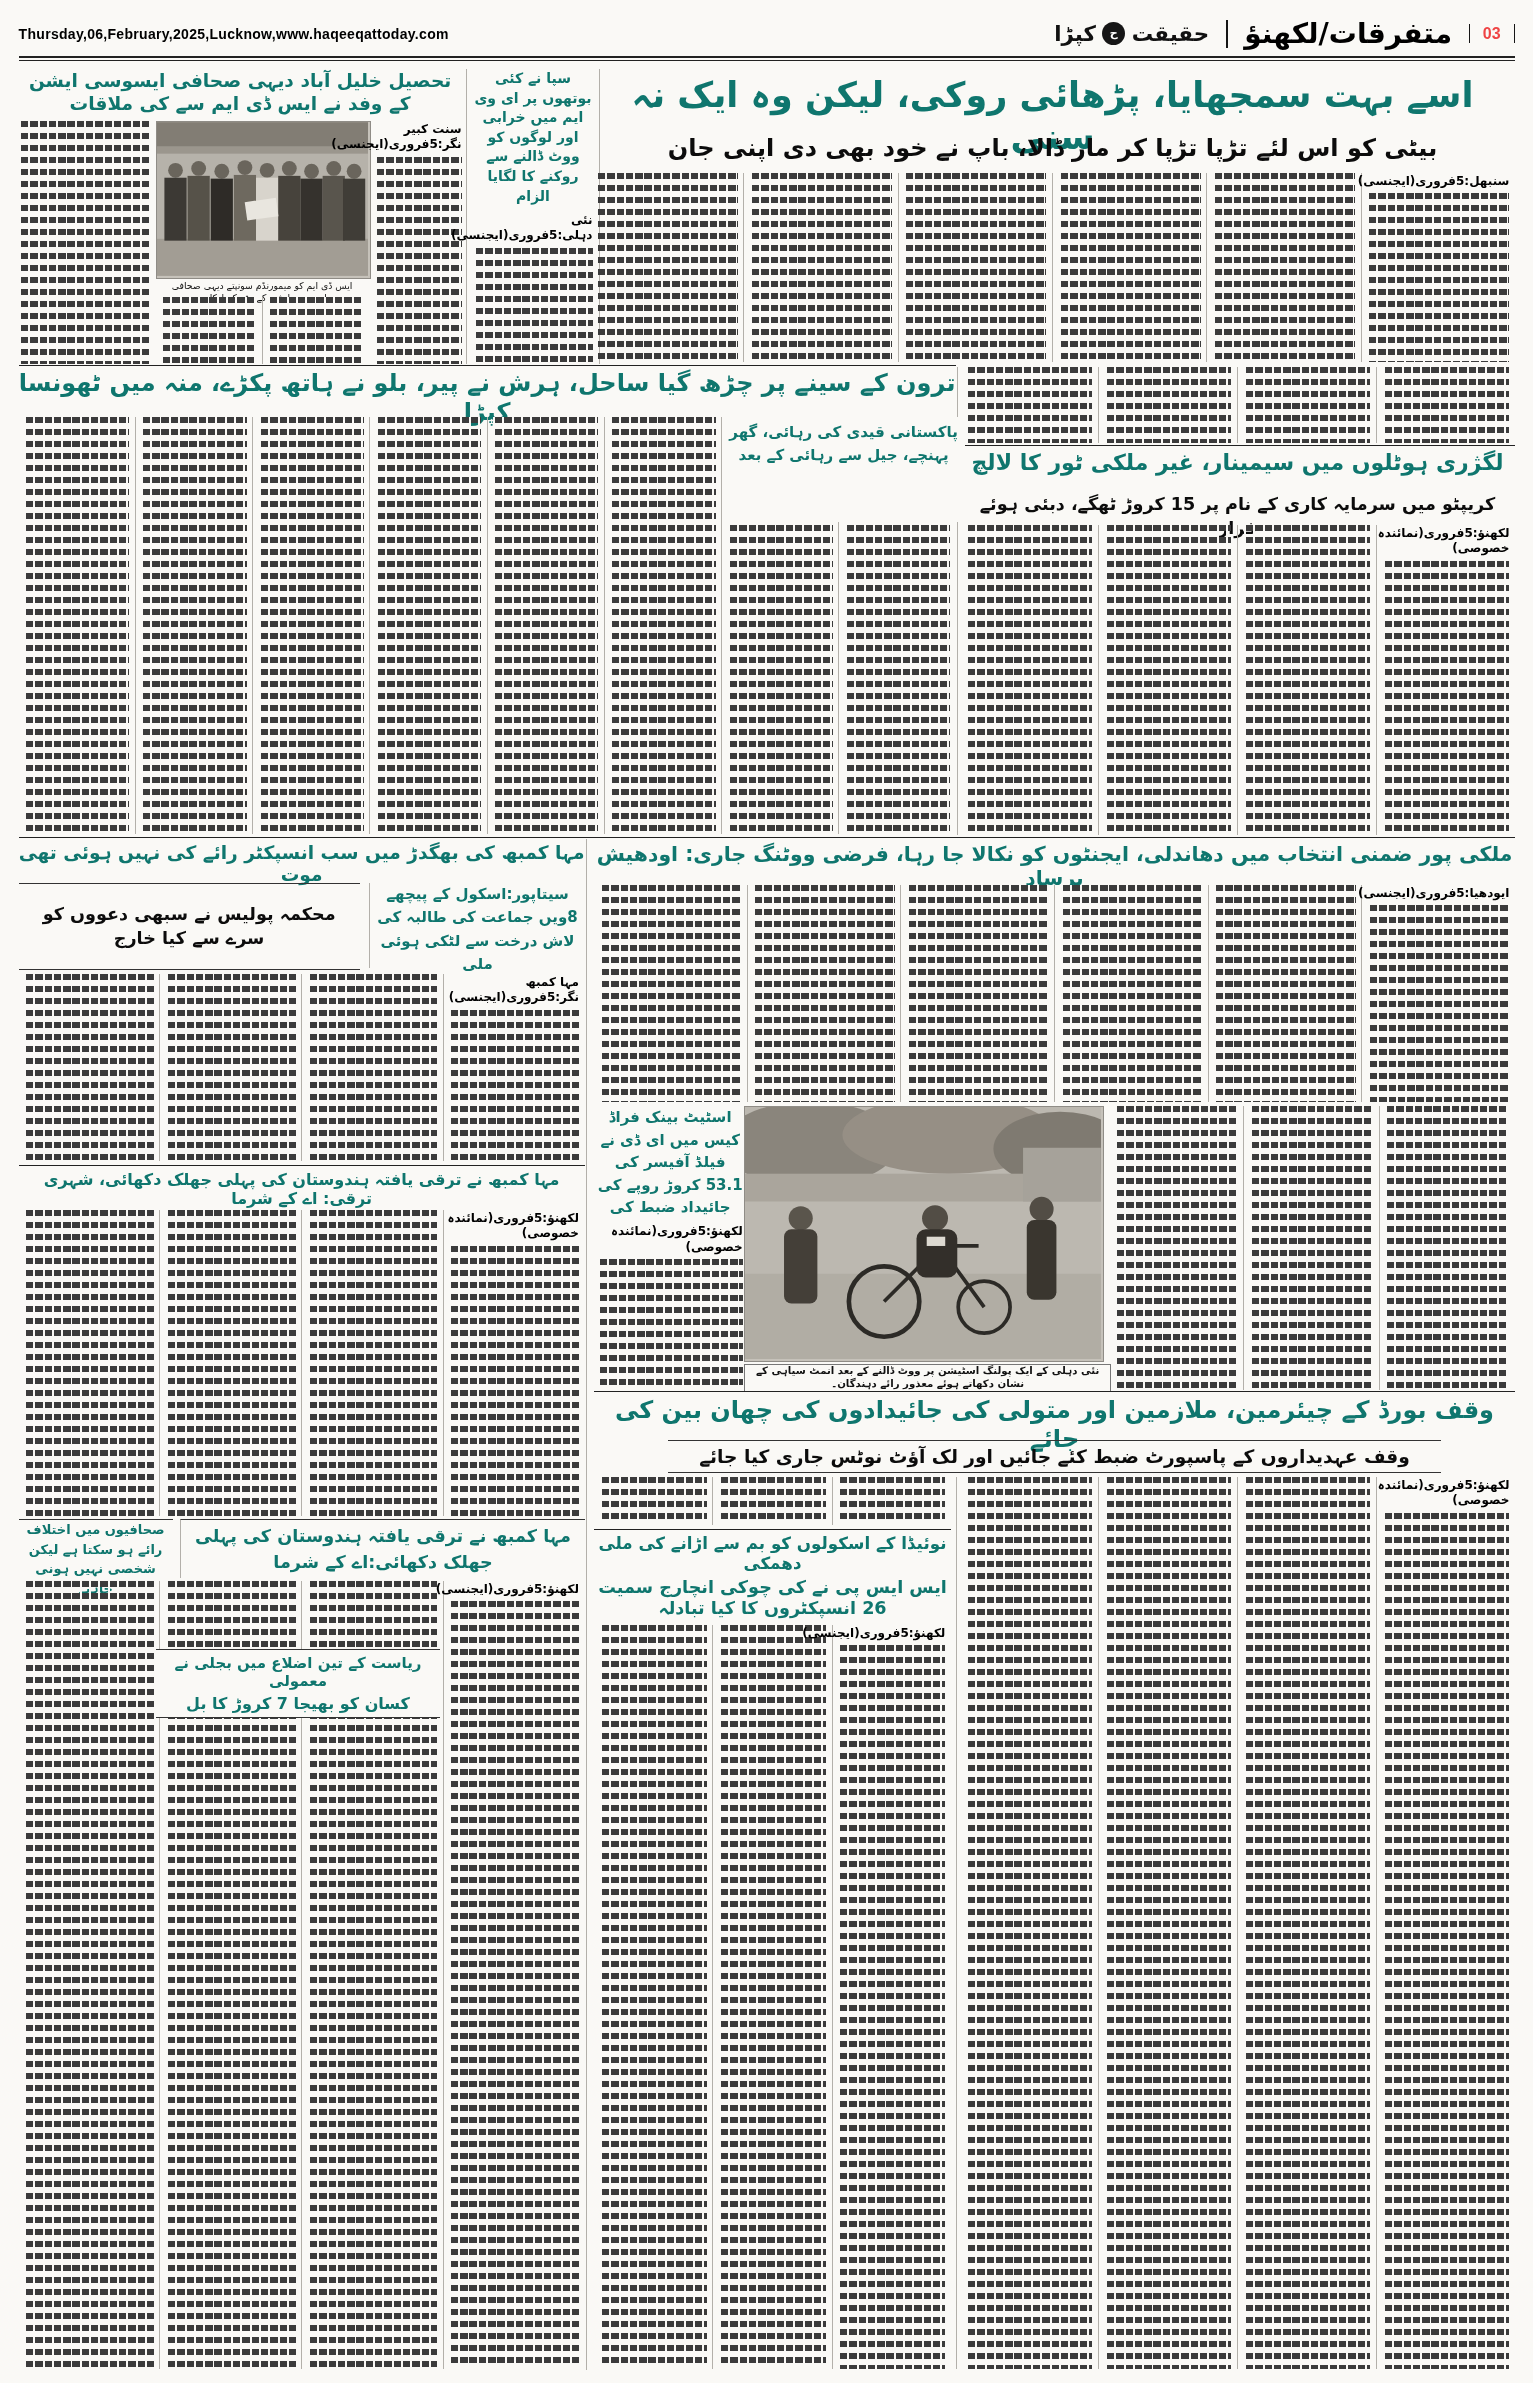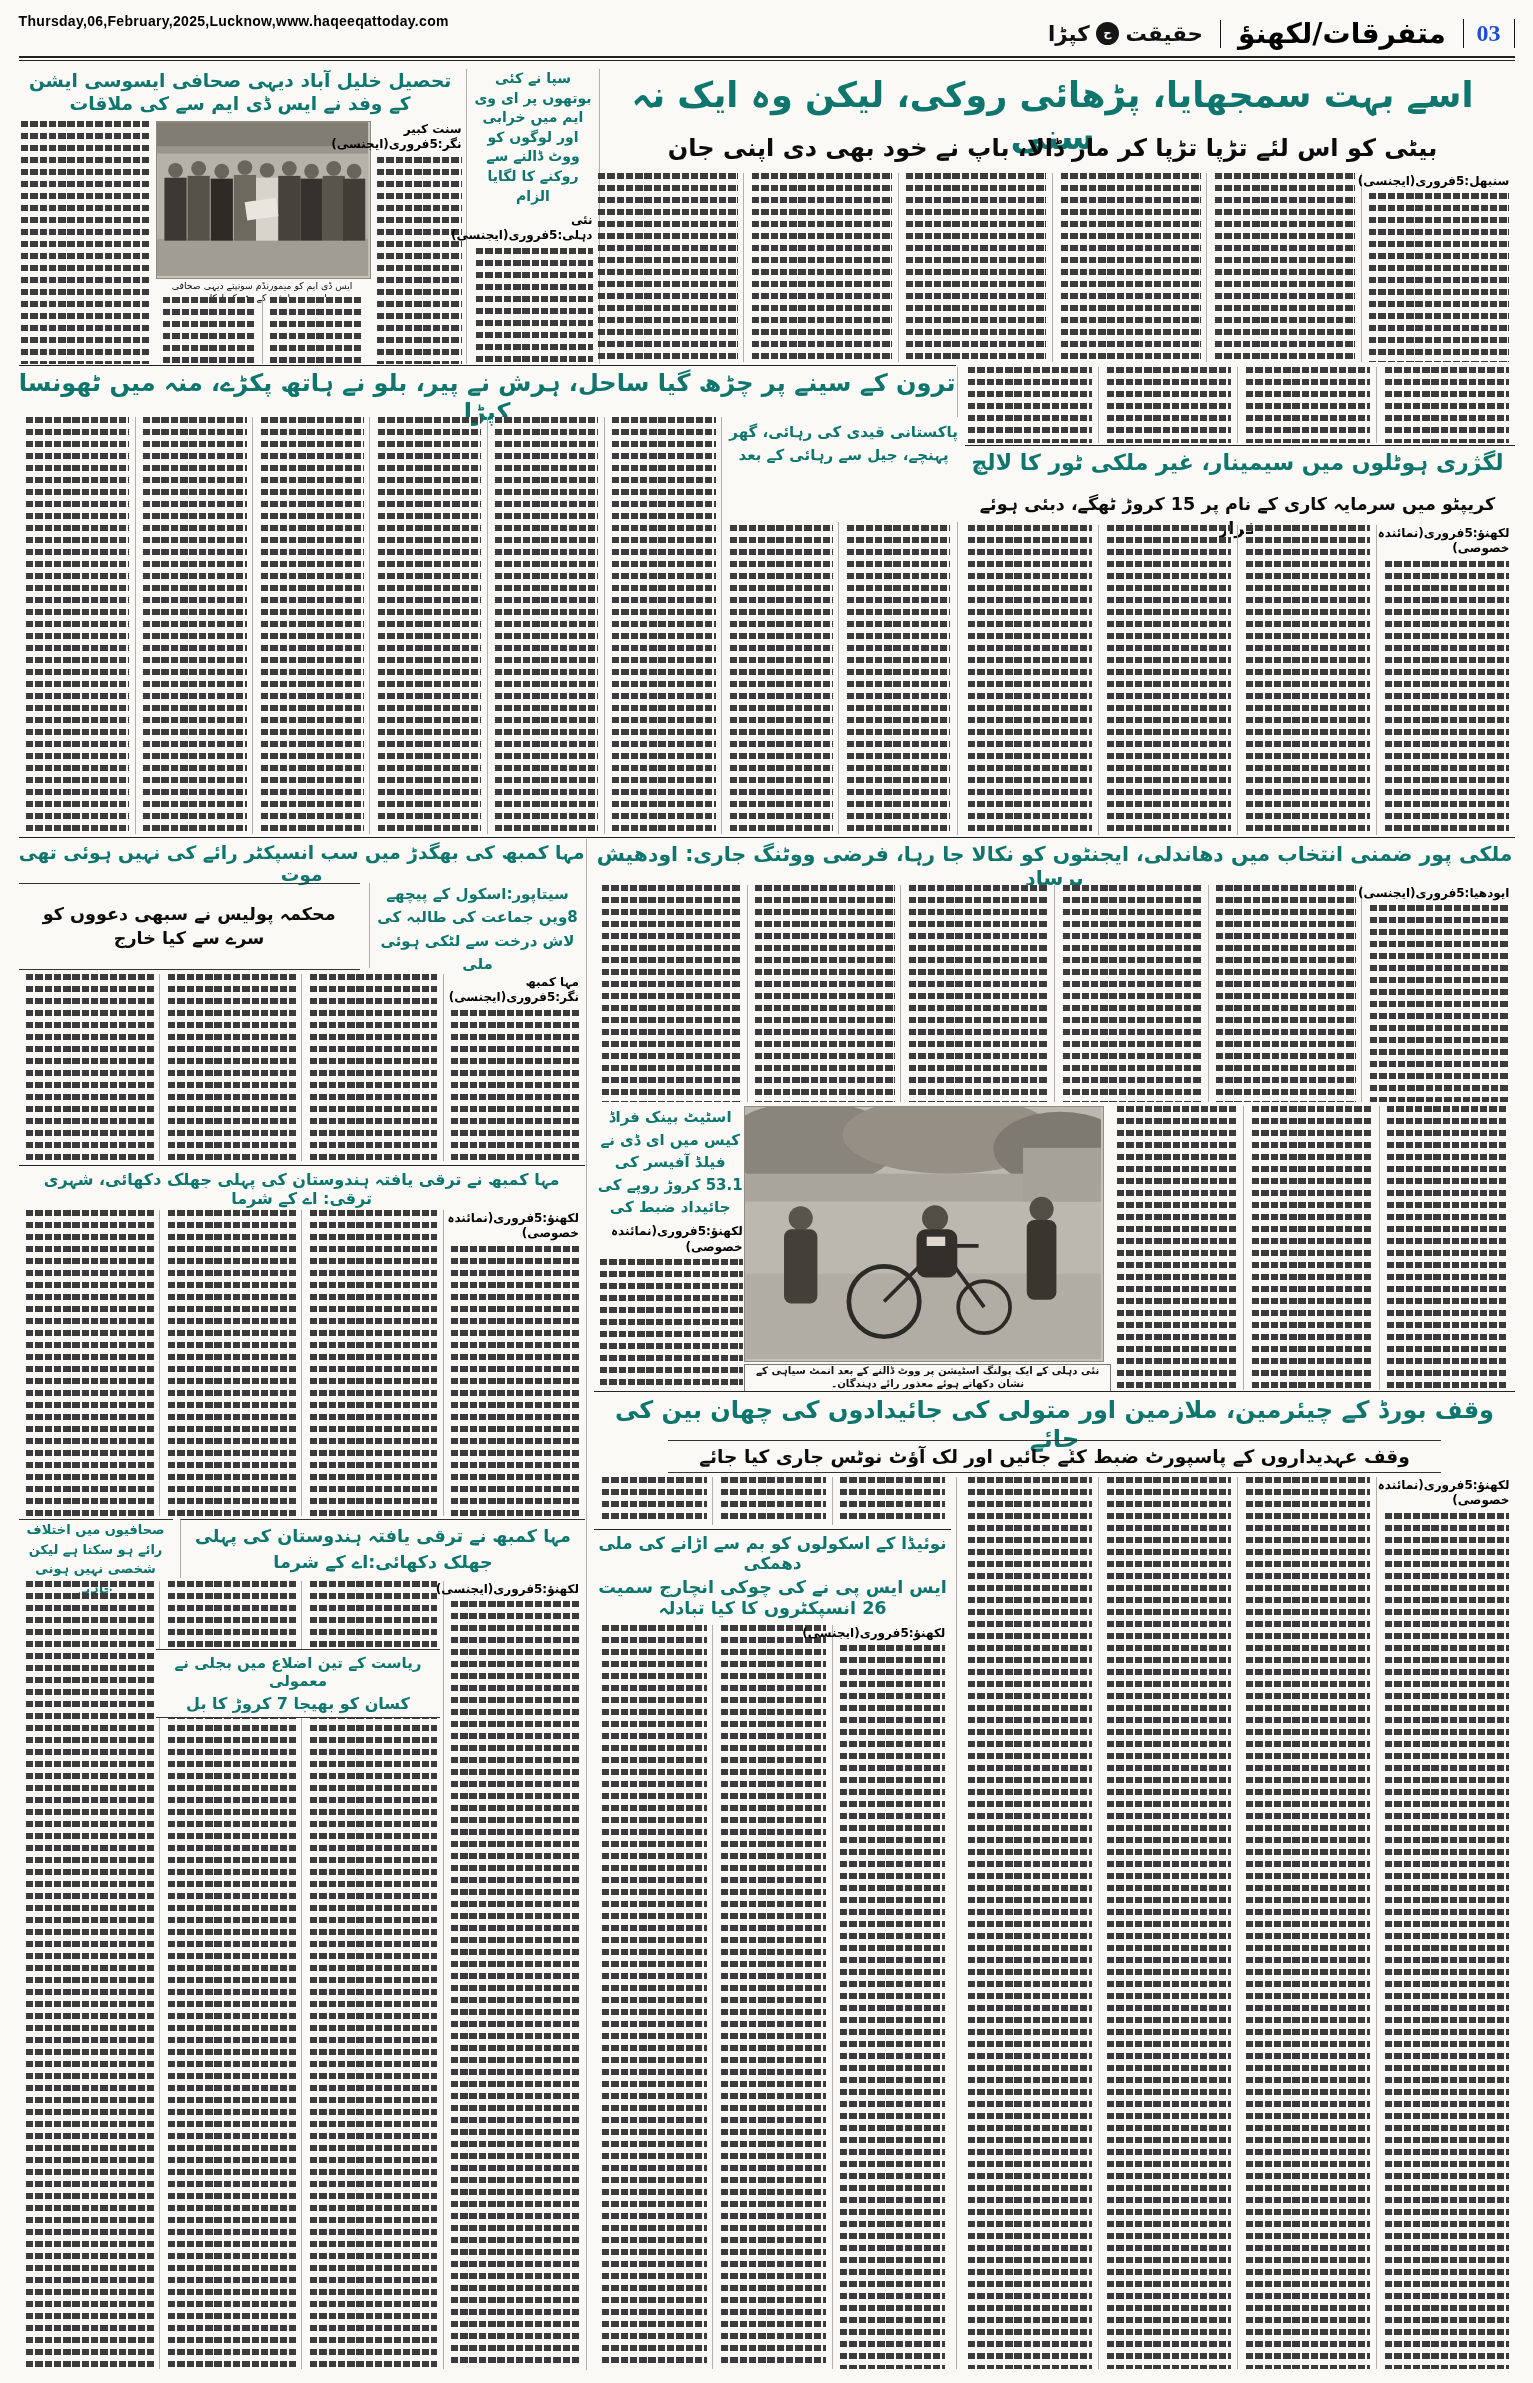--- a/index.html
+++ b/index.html
@@ -29,30 +29,30 @@
       repeating-linear-gradient(180deg, #3b3b3b 0 5.6px, transparent 5.6px 12px);
   }
   .dateline{direction:rtl;font-weight:bold;font-size:12px;line-height:1.3;
     text-align:right;padding:0.9px 0 3.7px 0;color:#000}
   .colflex{display:flex;flex-direction:column}
   .masked{background:var(--paper);z-index:3}
   .box-rules{border-top:1.4px solid #333;border-bottom:1.4px solid #333}
   .caption{direction:rtl;text-align:center;line-height:1.25;color:#111}
   .photo-frame{border:0.9px solid #8f8c86;background:#c6c2ba}
   
-  .header{left:18.6px;top:13px;width:1496px;height:41px;display:flex;justify-content:space-between}
+  .header{left:18.6px;top:13px;width:1496px;height:41px;display:flex;align-items:center;justify-content:space-between}
   .hdr-en{font-family:"Liberation Sans",sans-serif;font-size:14px;font-weight:bold;letter-spacing:0.3px;color:#000}
   .hdr-right{display:flex;align-items:center;gap:16.7px}
   .masthead{display:flex;align-items:center;gap:6.5px;font-weight:bold;font-size:21.3px;direction:rtl}
   .logo{width:23px;height:23px;border-radius:50%;background:#161616;color:#fff;
     display:flex;align-items:center;justify-content:center;font-size:11px;font-weight:bold}
   .section-label{font-weight:bold;font-size:28px;direction:rtl;color:#000}
   .mast-div{width:1.9px;height:28px;background:#161616}
-  .pageno{font-family:Liberation Serif, serif;font-size:24px;font-weight:bold;
-    border-left:1.9px solid #161616;border-right:1.9px solid #161616;padding:0.9px 13px;color:#1d4ed8}
+  .pageno{font-family:Liberation Sans, sans-serif;font-size:16px;font-weight:bold;
+    border-left:1.9px solid #161616;border-right:1.9px solid #161616;padding:0.9px 13px;color:#ef4444}
 </style>
 </head>
 <body>
 
 <div class="abs header">
   <div class="hdr-en">Thursday,06,February,2025,Lucknow,www.haqeeqattoday.com</div>
   <div class="hdr-right">
     <div class="masthead">
       <span>حقیقت</span>
       <span class="logo">ح</span>

